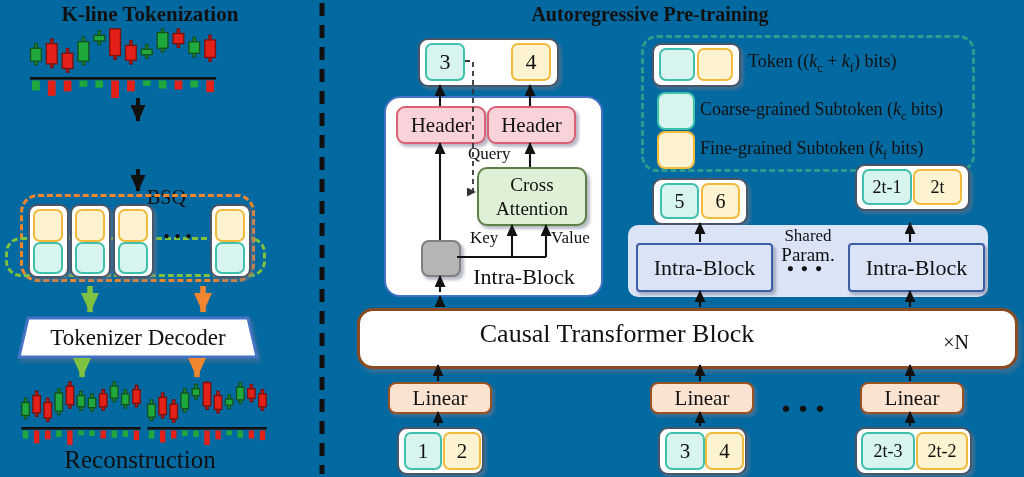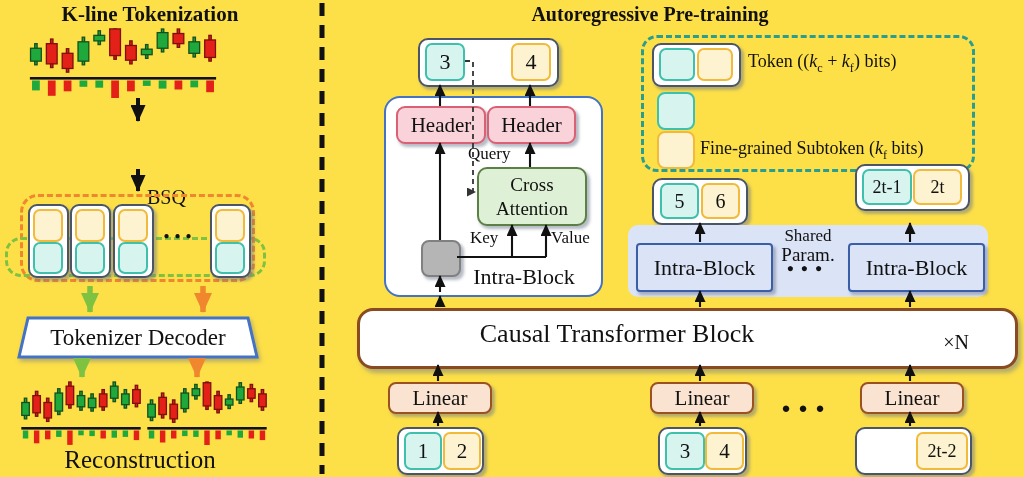--- a/index.html
+++ b/index.html
@@ -1,16 +1,16 @@
 <!DOCTYPE html>
 <html><head>
 <meta charset="utf-8">
 <style>
   html,body{margin:0;padding:0;background:#fff;}
-  #fig{position:relative;width:1024px;height:477px;background:#fde047;overflow:hidden;
+  #fig{position:relative;width:1024px;height:477px;background:#0369a1;overflow:hidden;
        font-family:"Liberation Serif",serif;color:#111;}
   .abs{position:absolute;}
   .lbl{position:absolute;color:#111;font-family:"Liberation Serif",serif;}
   .ctr{text-align:center;}
   .bold{font-weight:bold;}
   .num{display:flex;align-items:center;justify-content:center;font-family:"Liberation Serif",serif;color:#111;}
   .token-outer{background:#fff;border:2.5px solid #4a5568;border-radius:10px;
                box-shadow:2.5px 3px 3px rgba(110,120,140,.5);}
   .sub-cyan{background:#d8f4ee;border:2px solid #3ec0ad;border-radius:7px;}
   .sub-yellow{background:#fdf3d0;border:2px solid #f2ba3a;border-radius:7px;}
@@ -211,20 +211,21 @@
   <div class="lbl ctr" style="left:463px;top:264px;width:122px;font-size:22px">Intra-Block</div>
 
   <div class="abs dash-teal" style="left:641px;top:35px;width:328px;height:131px"></div>
   <div class="abs token-outer" style="left:652px;top:43px;width:85px;height:40px;border-radius:9px">
     <div class="abs sub-cyan" style="left:5px;top:3px;width:32px;height:29px"></div>
     <div class="abs sub-yellow" style="left:43px;top:3px;width:32px;height:29px"></div>
   </div>
   <div class="lbl" style="left:748px;top:51px;font-size:18px"><span>Token ((</span><span class="mi">k</span><sub>c</sub><span> + </span><span class="mi">k</span><sub>f</sub><span>) bits)</span></div>
 
   <div class="abs sub-cyan" style="left:657px;top:92px;width:34px;height:34px;border-radius:8px"></div>
+  <div class="lbl" style="left:700px;top:99px;font-size:18px"><span>Coarse-grained Subtoken (</span><span class="mi">k</span><sub>c</sub><span> bits)</span></div>
 
   <div class="abs sub-yellow" style="left:657px;top:131px;width:34px;height:34px;border-radius:8px"></div>
   <div class="lbl" style="left:700px;top:138px;font-size:18px"><span>Fine-grained Subtoken (</span><span class="mi">k</span><sub>f</sub><span> bits)</span></div>
 
   <div class="abs token-outer" style="left:652px;top:178px;width:92px;height:43px">
     <div class="abs sub-cyan num" style="left:6px;top:3px;width:35px;height:32px;font-size:20px">5</div>
     <div class="abs sub-yellow num" style="left:47px;top:3px;width:35px;height:32px;font-size:20px">6</div>
   </div>
   <div class="abs token-outer" style="left:855px;top:164px;width:111px;height:43px">
     <div class="abs sub-cyan num" style="left:5px;top:3px;width:46px;height:32px;font-size:18px">2t-1</div>
@@ -249,20 +250,21 @@
 
   <div class="abs token-outer" style="left:397px;top:427px;width:83px;height:44px">
     <div class="abs sub-cyan num" style="left:5px;top:3px;width:34px;height:34px;font-size:21px">1</div>
     <div class="abs sub-yellow num" style="left:44px;top:3px;width:34px;height:34px;font-size:21px">2</div>
   </div>
   <div class="abs token-outer" style="left:658px;top:427px;width:85px;height:44px">
     <div class="abs sub-cyan num" style="left:5px;top:3px;width:36px;height:34px;font-size:21px">3</div>
     <div class="abs sub-yellow num" style="left:45px;top:3px;width:35px;height:34px;font-size:21px">4</div>
   </div>
   <div class="abs token-outer" style="left:855px;top:427px;width:113px;height:44px">
+    <div class="abs sub-cyan num" style="left:4px;top:3px;width:50px;height:34px;font-size:18px">2t-3</div>
     <div class="abs sub-yellow num" style="left:59px;top:3px;width:48px;height:34px;font-size:18px">2t-2</div>
   </div>
 
   <svg class="abs" style="left:0;top:0;pointer-events:none" width="1024" height="477">
     <defs>
       <marker id="mbs" markerUnits="userSpaceOnUse" markerWidth="12" markerHeight="11" refX="11" refY="5.5" orient="auto">
         <path d="M0,0 L12,5.5 L0,11 z" fill="#111"></path>
         </marker>
       <marker id="mbb" markerUnits="userSpaceOnUse" markerWidth="17" markerHeight="15" refX="16" refY="7.5" orient="auto">
         <path d="M0,0 L17,7.5 L0,15 z" fill="#111"></path>

